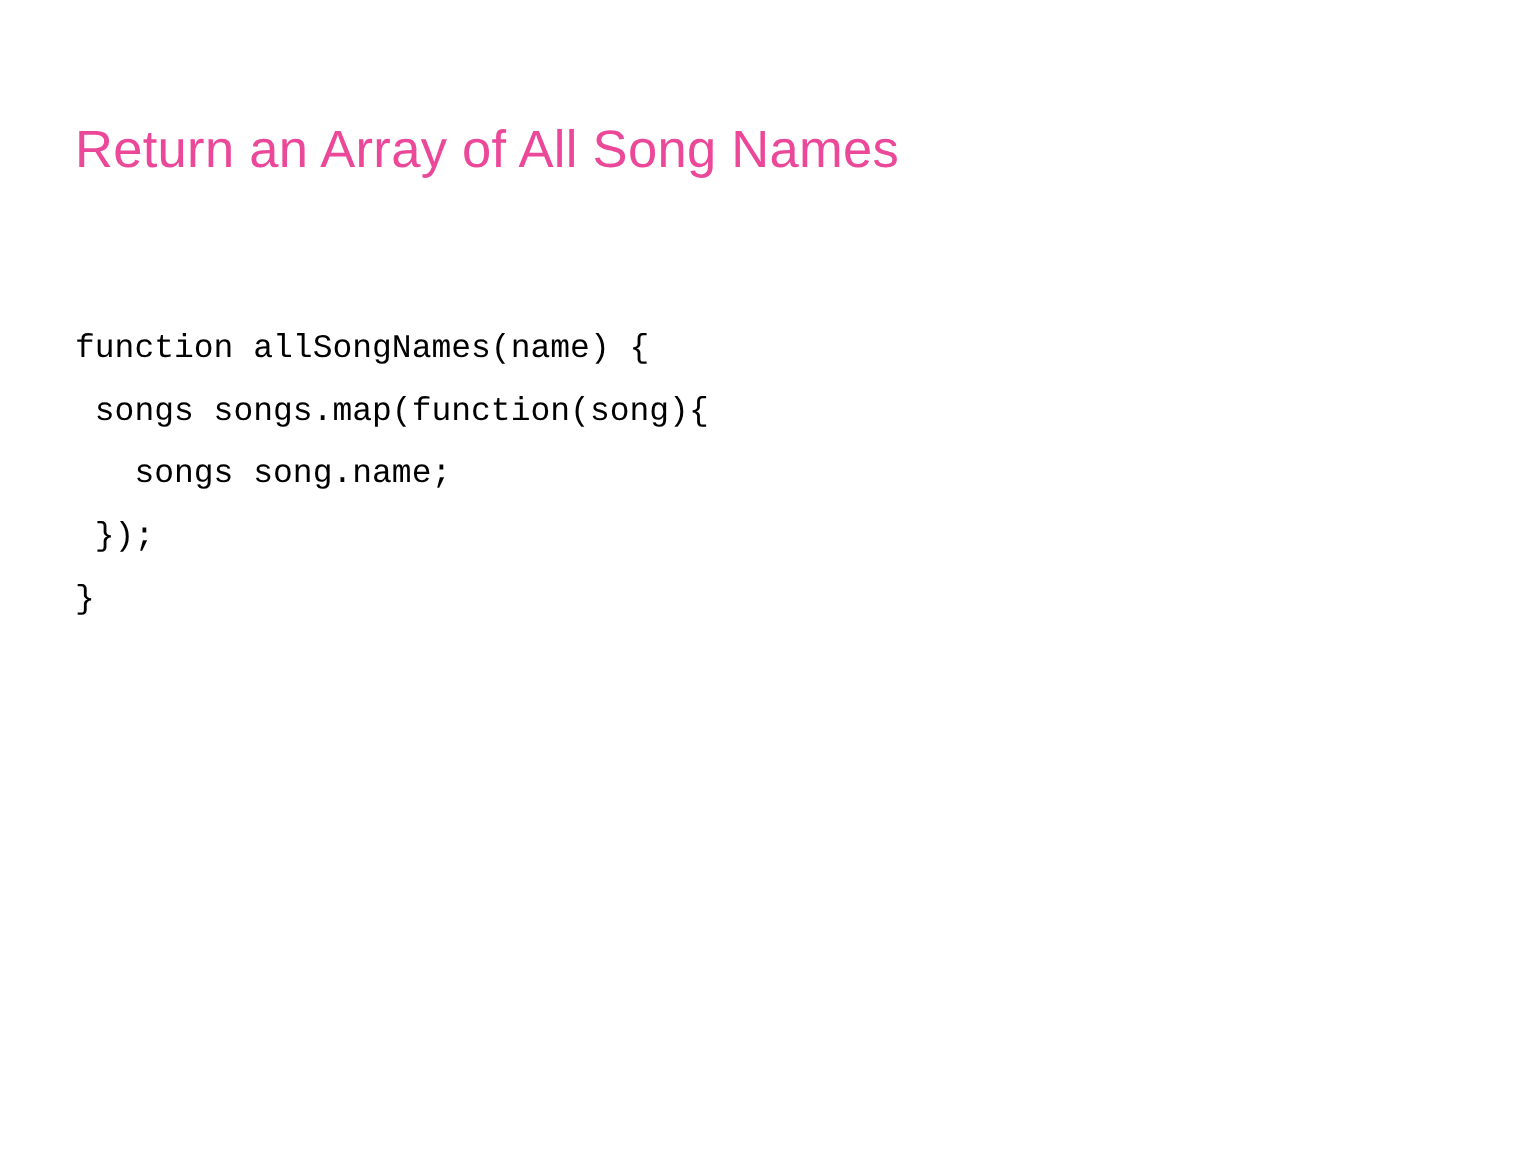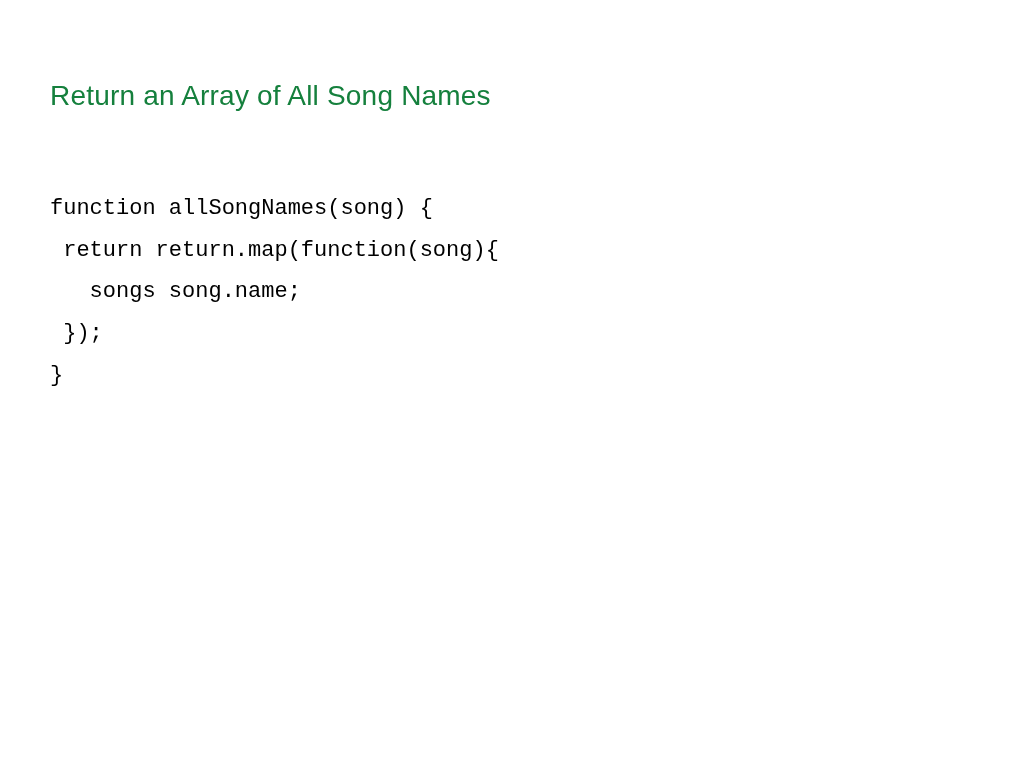--- a/index.html
+++ b/index.html
@@ -9,38 +9,38 @@
     }
     body {
       width: 1024px;
       height: 768px;
       background: #ffffff;
       font-family: Arial, Helvetica, sans-serif;
       padding: 80px 50px;
       overflow: hidden;
     }
     .slide-title {
-      font-size: 28px;
+      font-size: 35px;
       font-weight: 400;
-      color: #15803d;
-      margin-bottom: 34px;
+      color: #ec4899;
+      margin-bottom: 50px;
       letter-spacing: 0.2px;
     }
     .code-block {
       font-family: Menlo, Monaco, "Courier New", monospace;
       font-size: 22px;
       line-height: 1.9;
       color: #000000;
       white-space: pre;
     }
   </style>
 </head>
 <body>
 
 <h1 class="slide-title">Return an Array of All Song Names</h1>
 
 <div class="code-block">
-<span>function allSongNames(song) {</span>
-<span> return return.map(function(song){</span>
+<span>function allSongNames(name) {</span>
+<span> songs songs.map(function(song){</span>
 <span>   songs song.name;</span>
 <span> });</span>
 <span>}</span>
 </div>
 
 </body></html>

